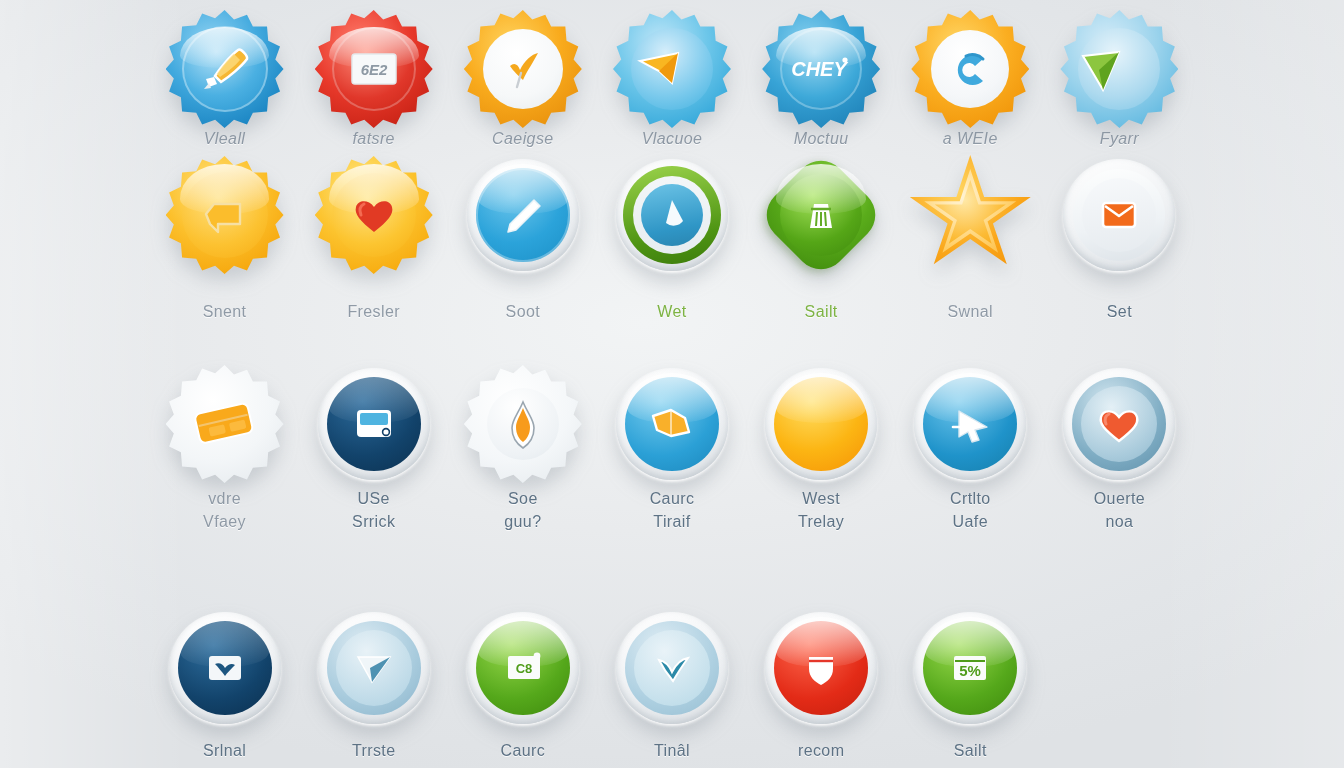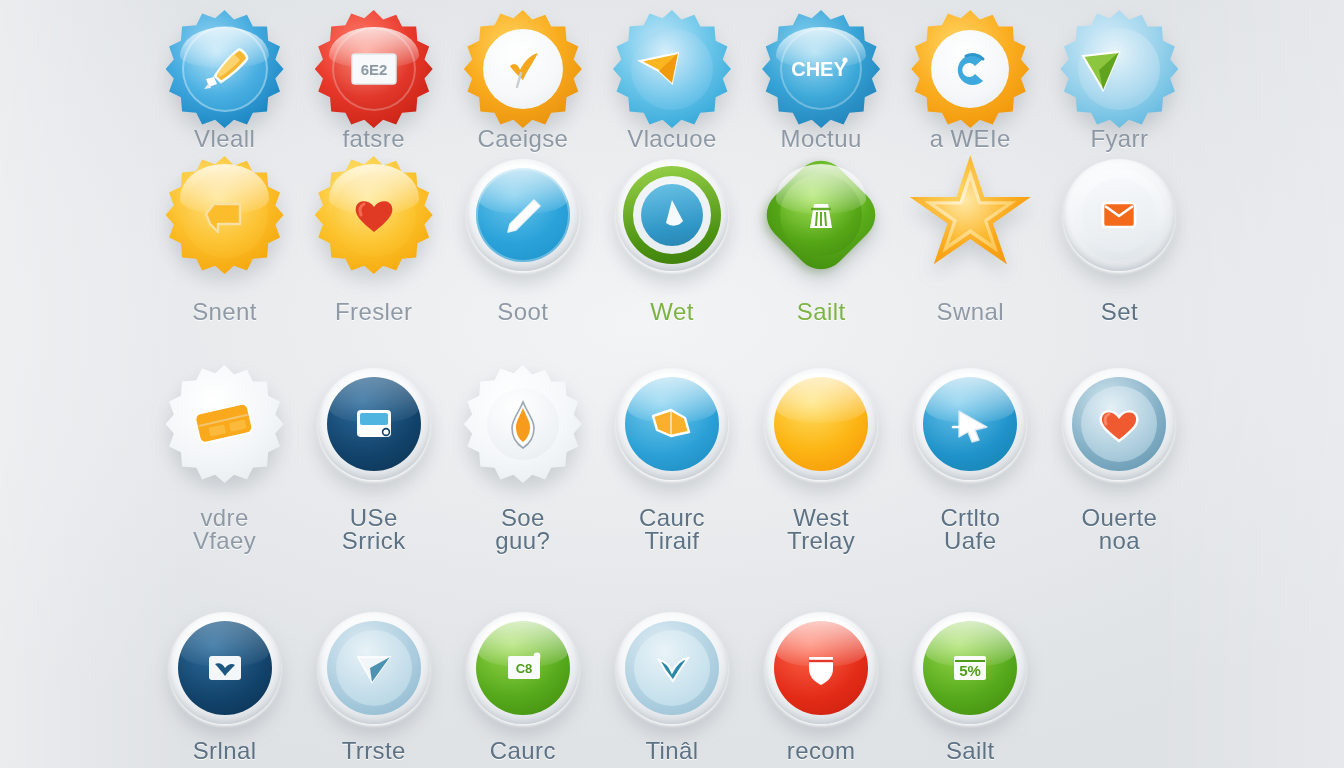--- a/index.html
+++ b/index.html
@@ -27,21 +27,21 @@
     grid-template-columns:repeat(7,1fr);
     grid-template-rows:150px 205px 230px 183px;
     padding:0 150px 0 150px;
     box-sizing:border-box;
   }
   .cell{
     position:relative;
     display:flex;flex-direction:column;
     align-items:center;
   }
-  .r1{justify-content:space-between;padding-top:20px;}
+  .r1{justify-content:space-between;padding-top:20px;font-style:italic;}
   .r2{justify-content:flex-start;padding-top:6px;}
   .r3{justify-content:flex-start;padding-top:10px;}
   .r4{justify-content:flex-start;padding-top:24px;}
 
   
   .badge{
     position:relative;
     width:118px;height:118px;
     display:flex;align-items:center;justify-content:center;
     filter:drop-shadow(0 10px 9px rgba(120,130,140,.28));
@@ -86,33 +86,33 @@
     position:relative;z-index:6;
     display:flex;align-items:center;justify-content:center;
     width:100%;height:100%;
   }
   .glyph svg{display:block;overflow:visible;}
 
   
   .label{
     margin-top:6px;
     text-align:center;
-    font-size:24px;
+    font-size:16px;
     line-height:23px;
     letter-spacing:.4px;
     color:#8f9aa6;
     text-shadow:0 1px 0 rgba(255,255,255,.85);
     white-space:pre-line;
     font-family:"Liberation Sans", sans-serif;
   }
   .label.green{color:#7db343;}
   .label.dark{color:#5d7285;}
   .r1 .label{margin-top:9px;}
   .r2 .label{margin-top:26px;}
-  .r3 .label{margin-top:23px;}
+  .r3 .label{margin-top:4px;}
   .r4 .label{margin-top:12px;}
 </style>
 </head>
 <body>
 
 <div id="stage">
   <div class="grid">
 
     <div class="cell r1">
       <div class="badge">

